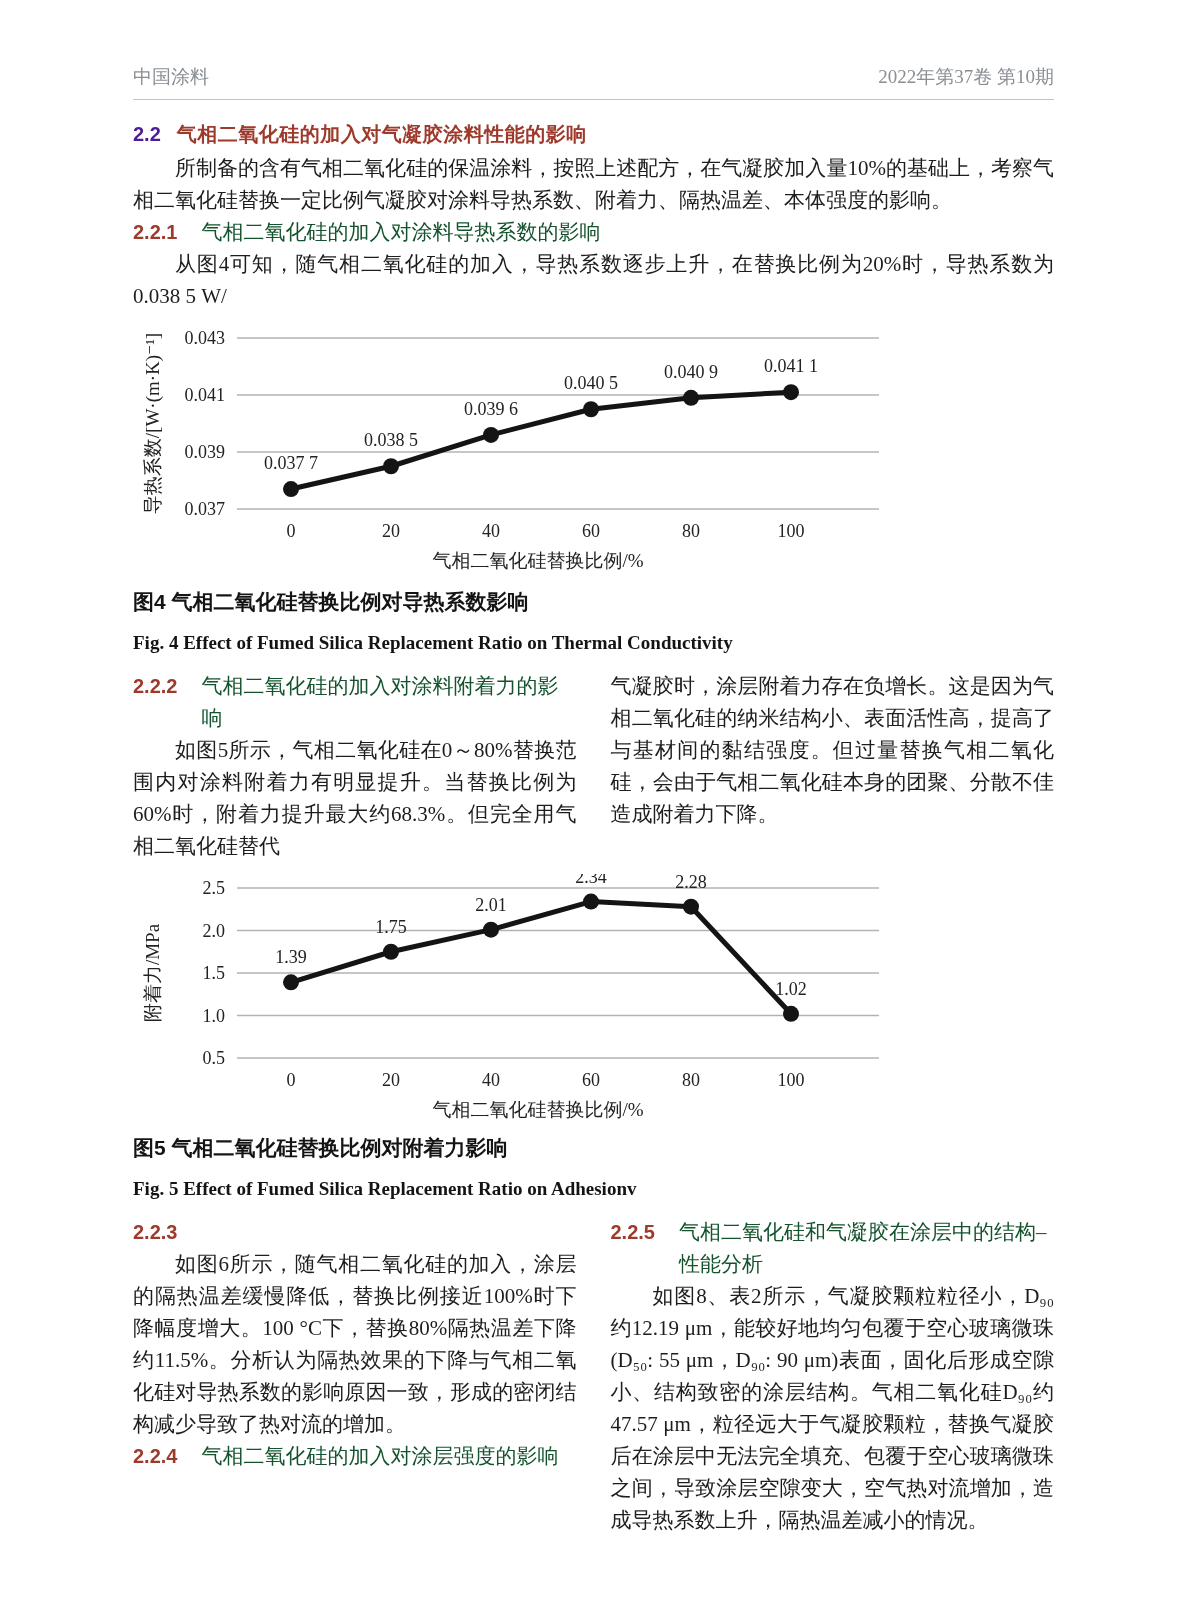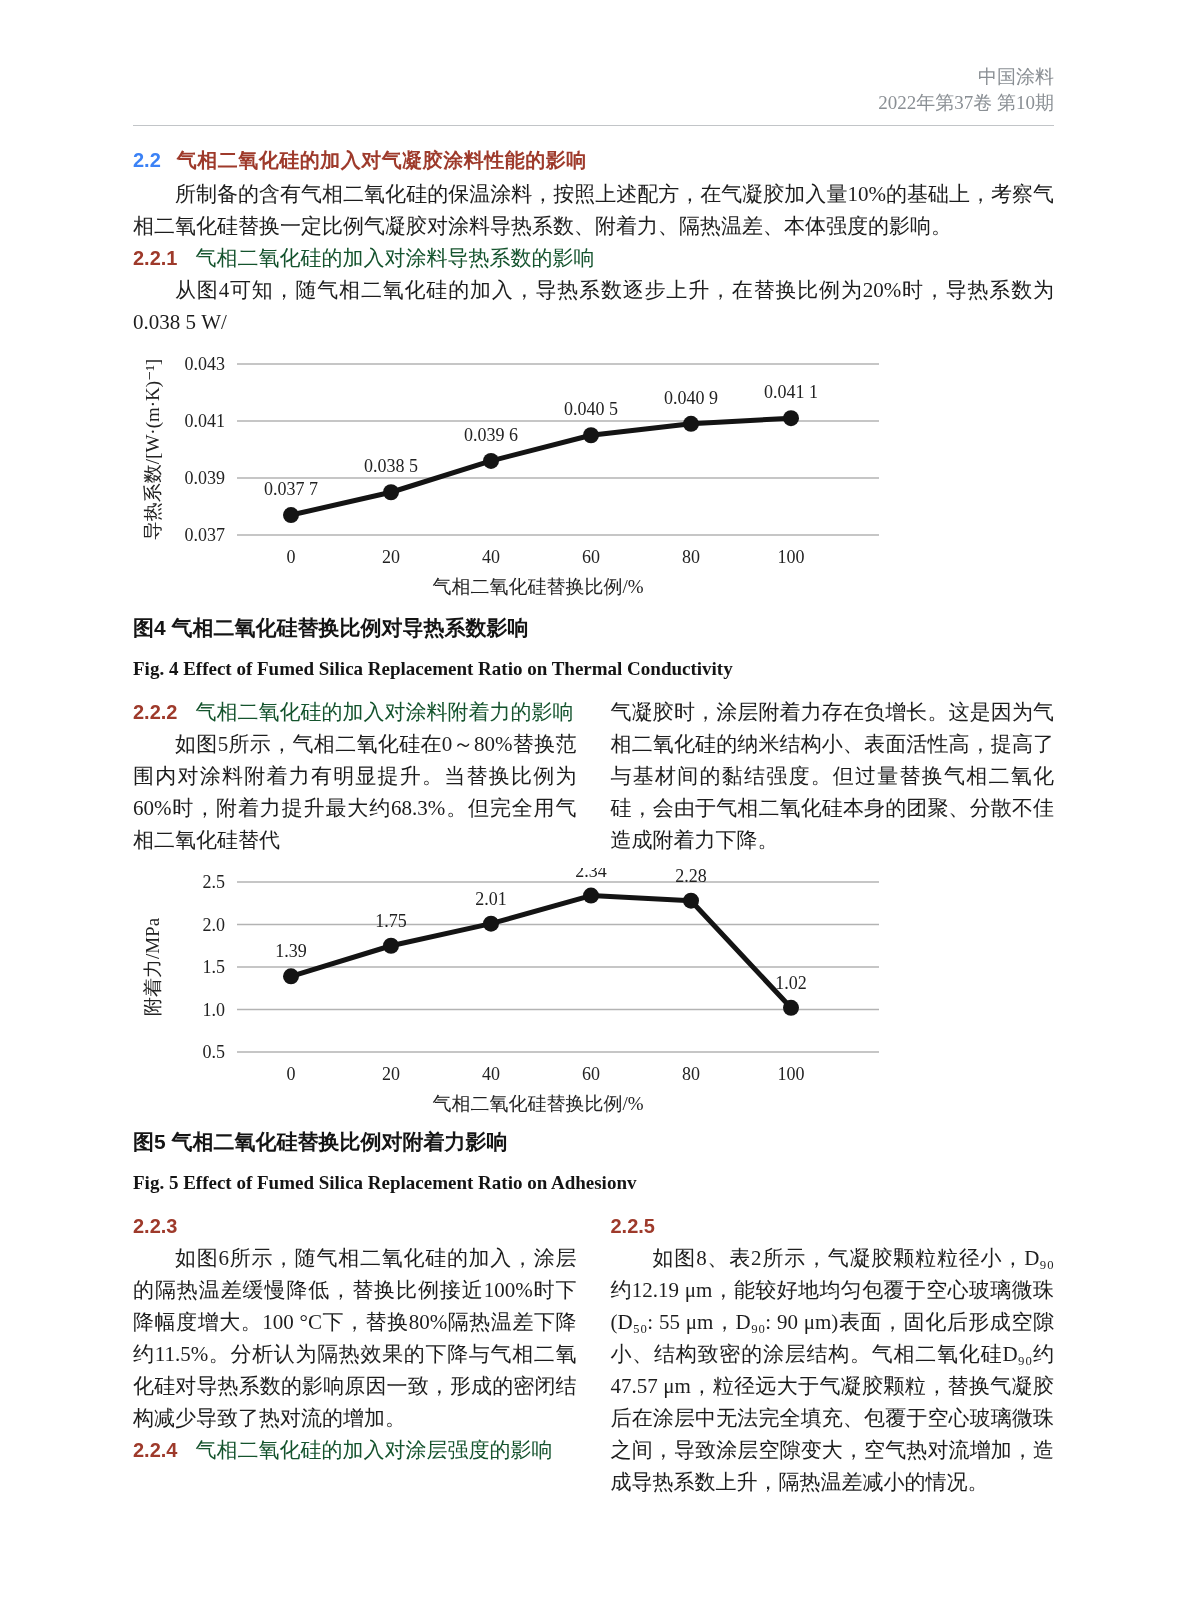--- a/index.html
+++ b/index.html
@@ -3,31 +3,31 @@
 <meta charset="utf-8">
 <style>
   html,body{margin:0;padding:0;background:#ffffff;}
   .page{
     position:relative;width:1187px;height:1600px;margin:0 auto;background:#fff;
     box-sizing:border-box;padding:64px 133px 0 133px;overflow:hidden;
     font-family:"Liberation Serif","DejaVu Serif",serif;color:#1d1d1d;
   }
   .page-header{
     display:flex;justify-content:space-between;align-items:flex-end;
-    font-size:19px;color:#8a8f94;padding-bottom:9px;border-bottom:1px solid #c2c5c8;flex-direction:column;
+    font-size:19px;color:#8a8f94;padding-bottom:9px;border-bottom:1px solid #c2c5c8;
   }
   .cols{display:flex;gap:34px;margin-top:16px;}
   .col{flex:1 1 0;min-width:0;}
   p.para{margin:0;font-size:21px;line-height:32px;text-align:justify;color:#1d1d1d;}
   p.para.indent{text-indent:2em;}
   h2.sec{margin:2px 0 2px;display:flex;gap:16px;line-height:32px;
     font-family:"Liberation Sans","DejaVu Sans",sans-serif;}
-  h2.sec .num{font-size:20px;font-weight:700;color:#3b82f6;flex:0 0 auto;}
+  h2.sec .num{font-size:20px;font-weight:700;color:#4c1d95;flex:0 0 auto;}
   h2.sec .t{font-size:20px;font-weight:700;color:#9e3a2b;letter-spacing:0.5px;}
-  h3.subsec{margin:0;display:flex;gap:18px;line-height:32px;font-weight:400;}
+  h3.subsec{margin:0;display:flex;gap:24px;line-height:32px;font-weight:400;}
   h3.subsec .num{font-family:"Liberation Sans","DejaVu Sans",sans-serif;
     font-size:20px;font-weight:700;color:#9e3a2b;flex:0 0 auto;}
   h3.subsec .t{font-size:21px;color:#14532d;}
   figure.fig{margin:12px 0 4px 0;text-align:left;}
   .cap-cn{margin-top:8px;font-size:21px;font-weight:700;color:#141414;
     font-family:"Liberation Sans","DejaVu Sans",sans-serif;}
   .cap-en{margin-top:16px;font-size:19px;font-weight:700;color:#141414;
     font-family:"Liberation Serif","DejaVu Serif",serif;}
   svg.chart{display:inline-block;}
 </style>
@@ -151,19 +151,20 @@
       <p class="para indent">如图6所示，随气相二氧化硅的加入，涂层的隔热温差缓慢降低，替换比例接近100%时下降幅度增大。100 °C下，替换80%隔热温差下降约11.5%。分析认为隔热效果的下降与气相二氧化硅对导热系数的影响原因一致，形成的密闭结构减少导致了热对流的增加。</p>
       <h3 class="subsec">
         <span class="num">2.2.4</span>
         <span class="t">气相二氧化硅的加入对涂层强度的影响</span>
       </h3>
 
     </div>
     <div class="col">
       <h3 class="subsec">
         <span class="num">2.2.5</span>
+        <span class="t">气相二氧化硅和气凝胶在涂层中的结构–性能分析</span>
       </h3>
       <p class="para indent">如图8、表2所示，气凝胶颗粒粒径小，D₉₀约12.19 μm，能较好地均匀包覆于空心玻璃微珠(D₅₀: 55 μm，D₉₀: 90 μm)表面，固化后形成空隙小、结构致密的涂层结构。气相二氧化硅D₉₀约47.57 μm，粒径远大于气凝胶颗粒，替换气凝胶后在涂层中无法完全填充、包覆于空心玻璃微珠之间，导致涂层空隙变大，空气热对流增加，造成导热系数上升，隔热温差减小的情况。</p>
 
     </div>
   </div>
 
 </div>
 
 </body></html>

